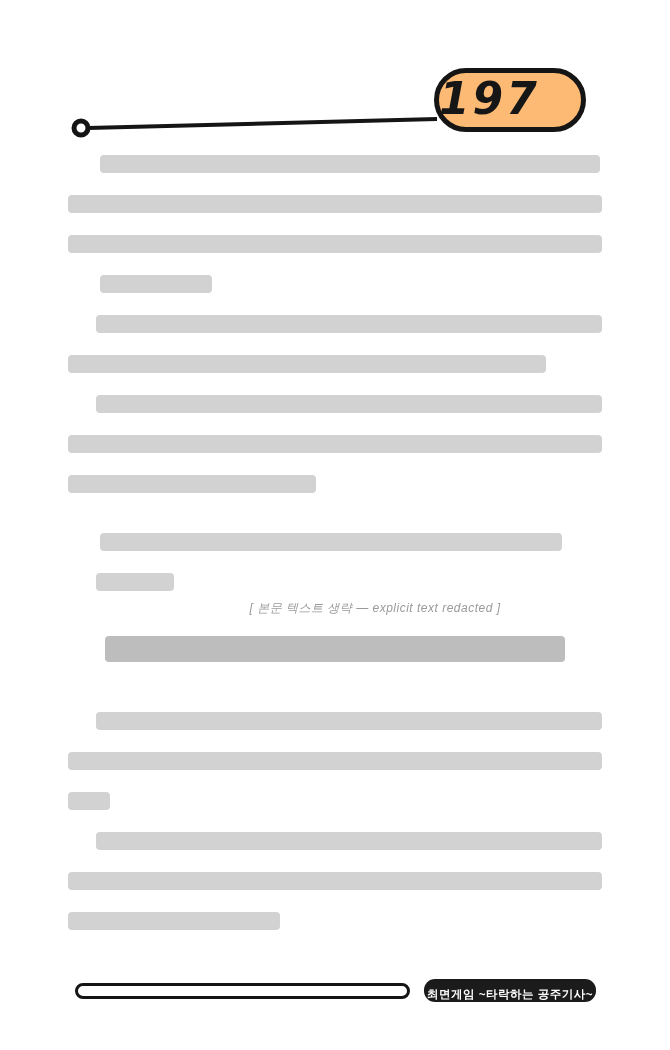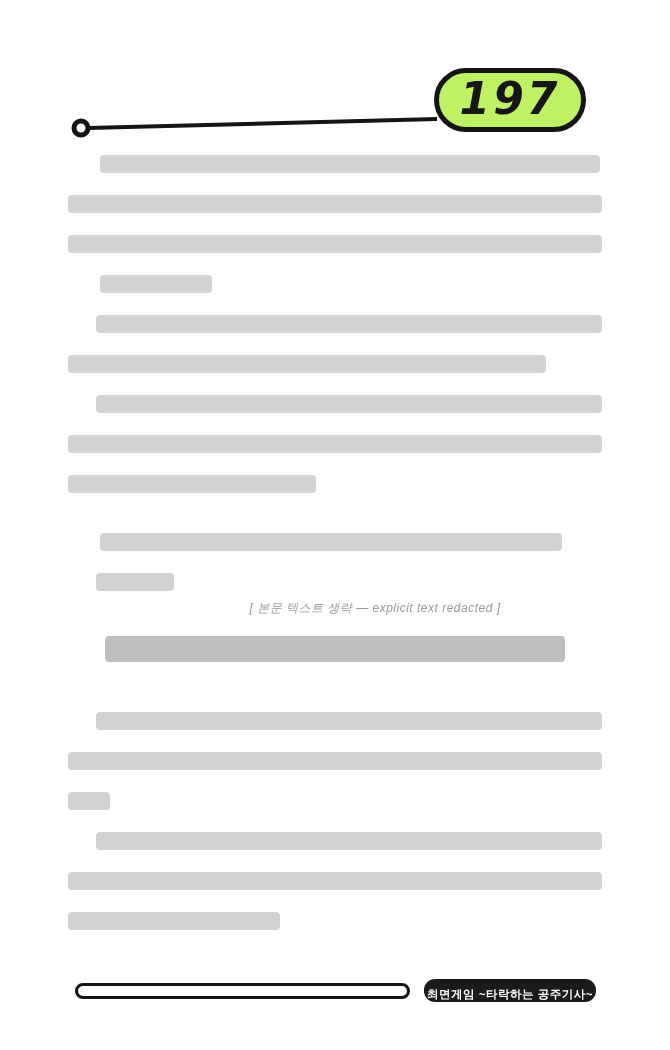--- a/index.html
+++ b/index.html
@@ -26,24 +26,24 @@
     pointer-events: none;
   }
   .page-number-badge {
     position: absolute;
     top: 68px;
     right: 84px;
     width: 152px;
     height: 64px;
     border: 5px solid #151515;
     border-radius: 36px;
-    background: #bef264;
+    background: #fdba74;
     display: flex;
     align-items: center;
-    justify-content: center;
+    justify-content: flex-start;
     box-sizing: border-box;
   }
   .page-number-badge .num {
     font-family: "DejaVu Sans", sans-serif;
     font-style: italic;
     font-weight: bold;
     font-size: 44px;
     letter-spacing: 3px;
     color: #161616;
     transform: translateY(-2px);

